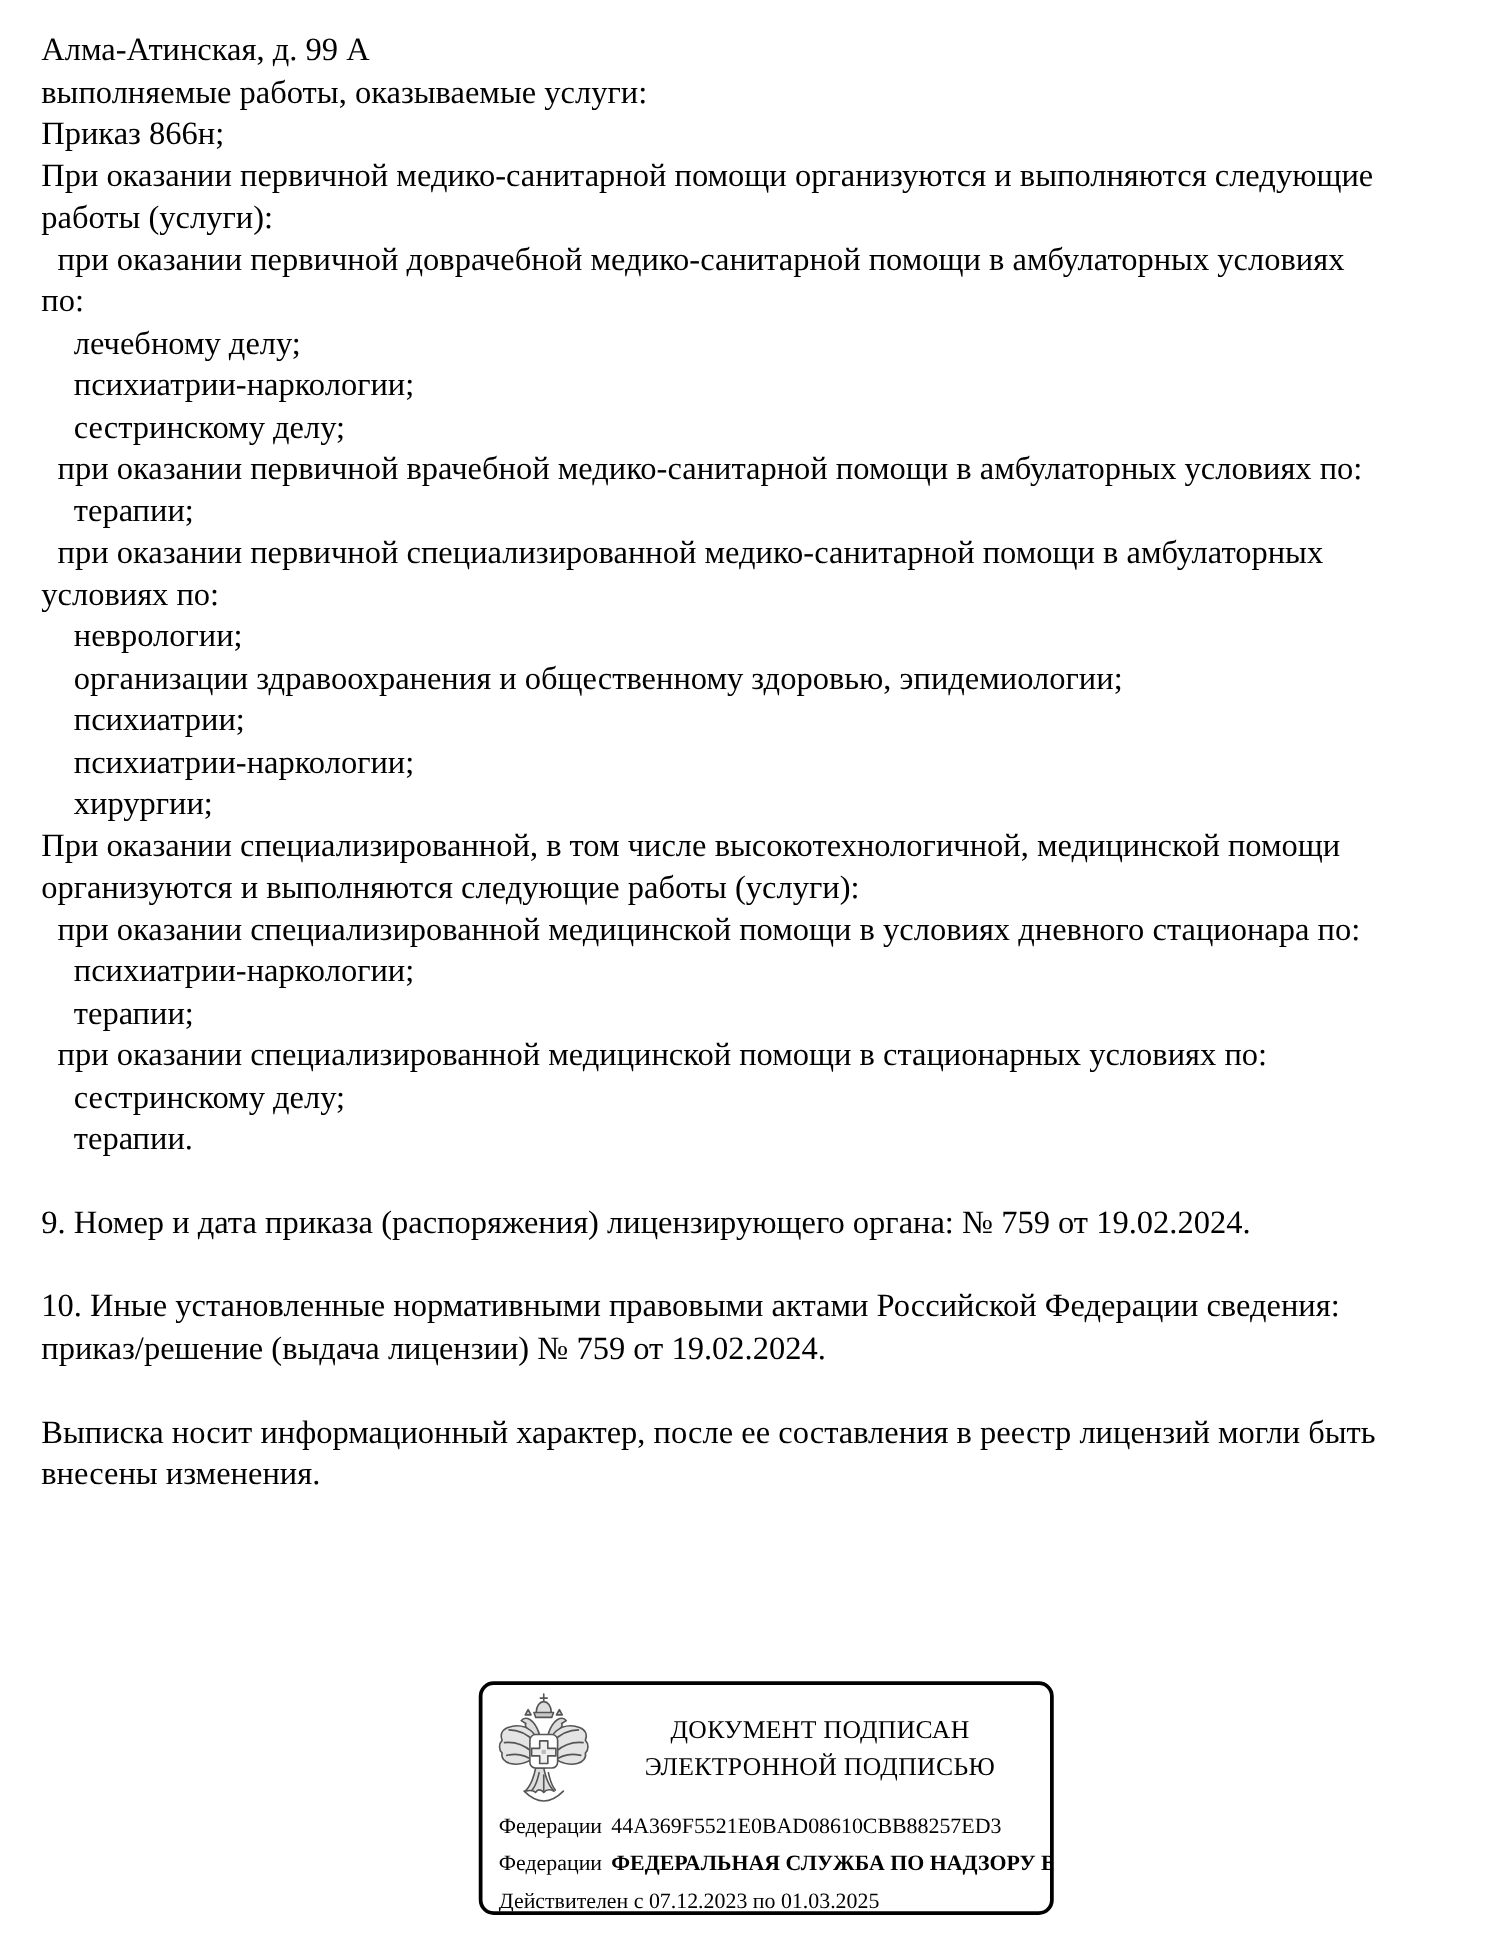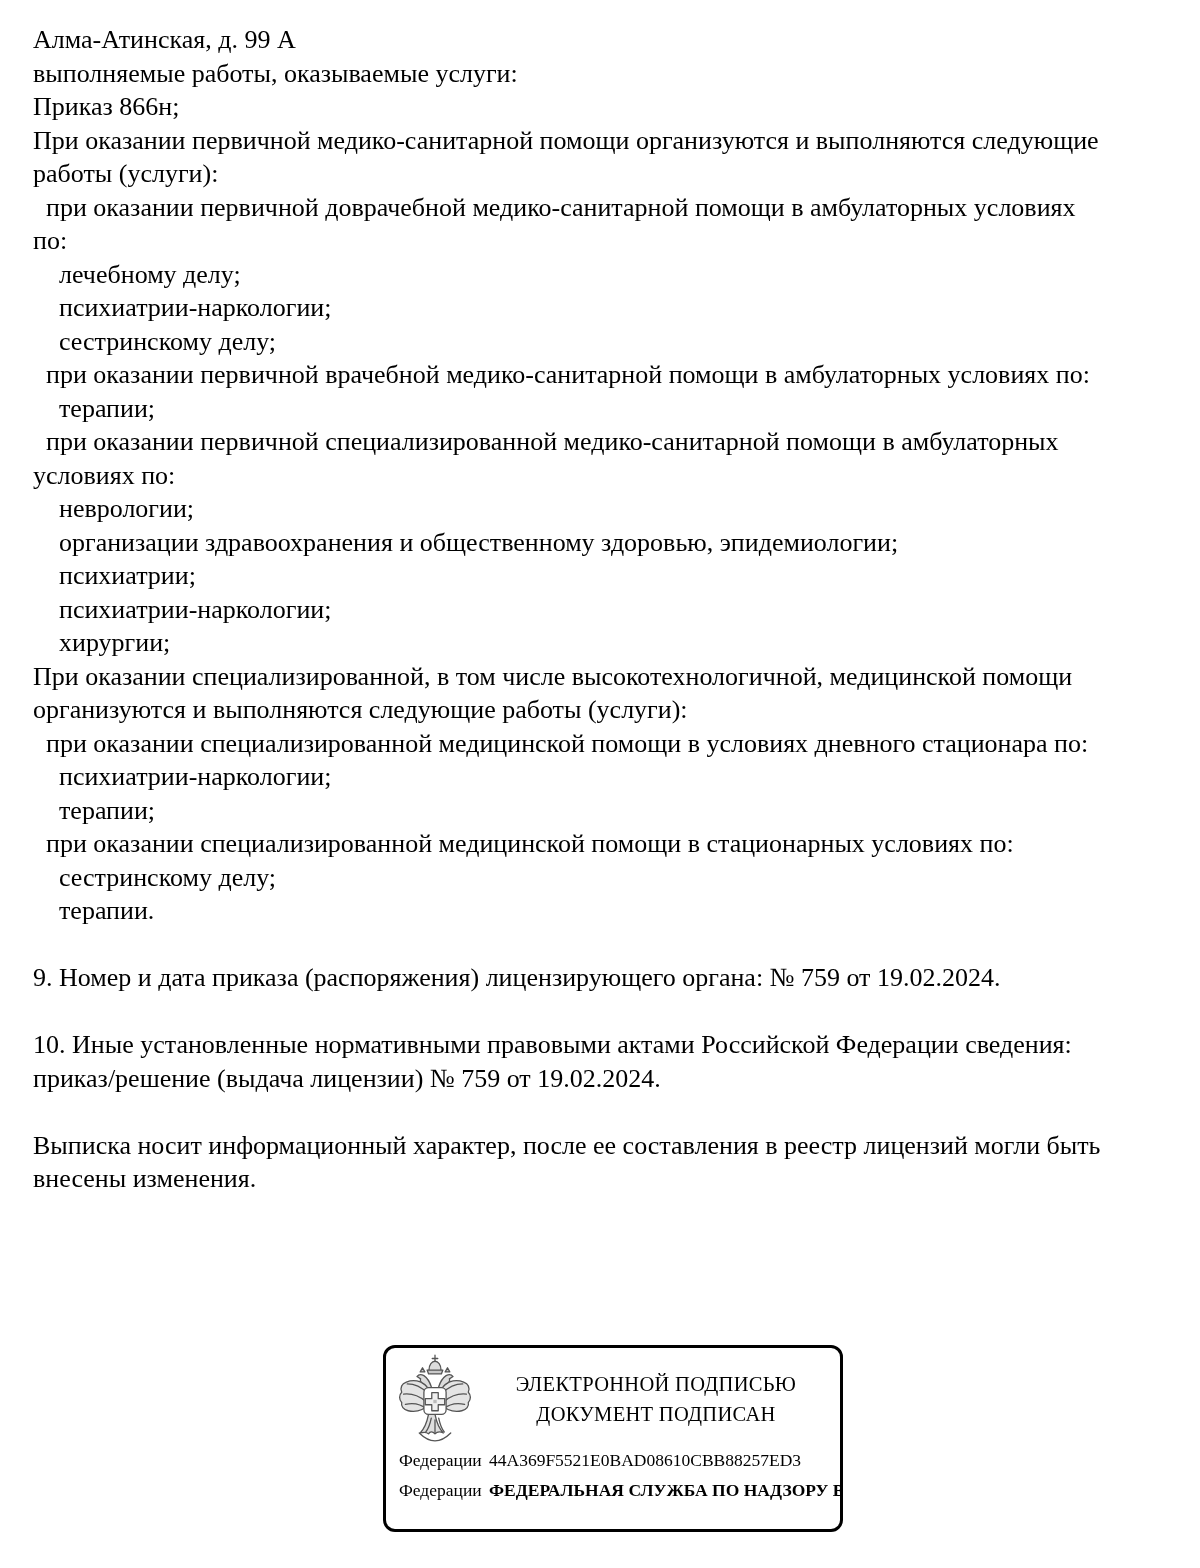--- a/index.html
+++ b/index.html
@@ -119,27 +119,28 @@
           <path d="M23 86c6 6 11.5 8.5 17 8.5S51 92 57 86" fill="none"></path>
 
           <rect x="28" y="37" width="24" height="29" rx="5" fill="#ffffff"></rect>
           <path d="M36.5 42.5h7v6.5h7v6.5h-7V62h-7v-6.5h-7V49h7z" fill="#efefef"></path>
           <rect x="38.2" y="50.2" width="3.6" height="3.6" fill="#bbbbbb" stroke="none"></rect>
         </g>
       </svg>
     </div>
 
     <div class="stamp-title">
+      <div>ДОКУМЕНТ ПОДПИСАН</div>
       <div>ЭЛЕКТРОННОЙ ПОДПИСЬЮ</div>
-      <div>ДОКУМЕНТ ПОДПИСАН</div>
     </div>
 
     <div class="stamp-info">
       <div class="info-line">
         <span>Федерации</span><span class="sp">44A369F5521E0BAD08610CBB88257ED3</span>
       </div>
       <div class="info-line">
         <span>Федерации</span><span class="sp owner-value">ФЕДЕРАЛЬНАЯ СЛУЖБА ПО НАДЗОРУ В СФЕРЕ ЗДРАВООХРАНЕНИЯ</span>
       </div>
+      <div class="info-line">Действителен с 07.12.2023 по 01.03.2025</div>
     </div>
 
   </div>
 </div>
 
 </body></html>

